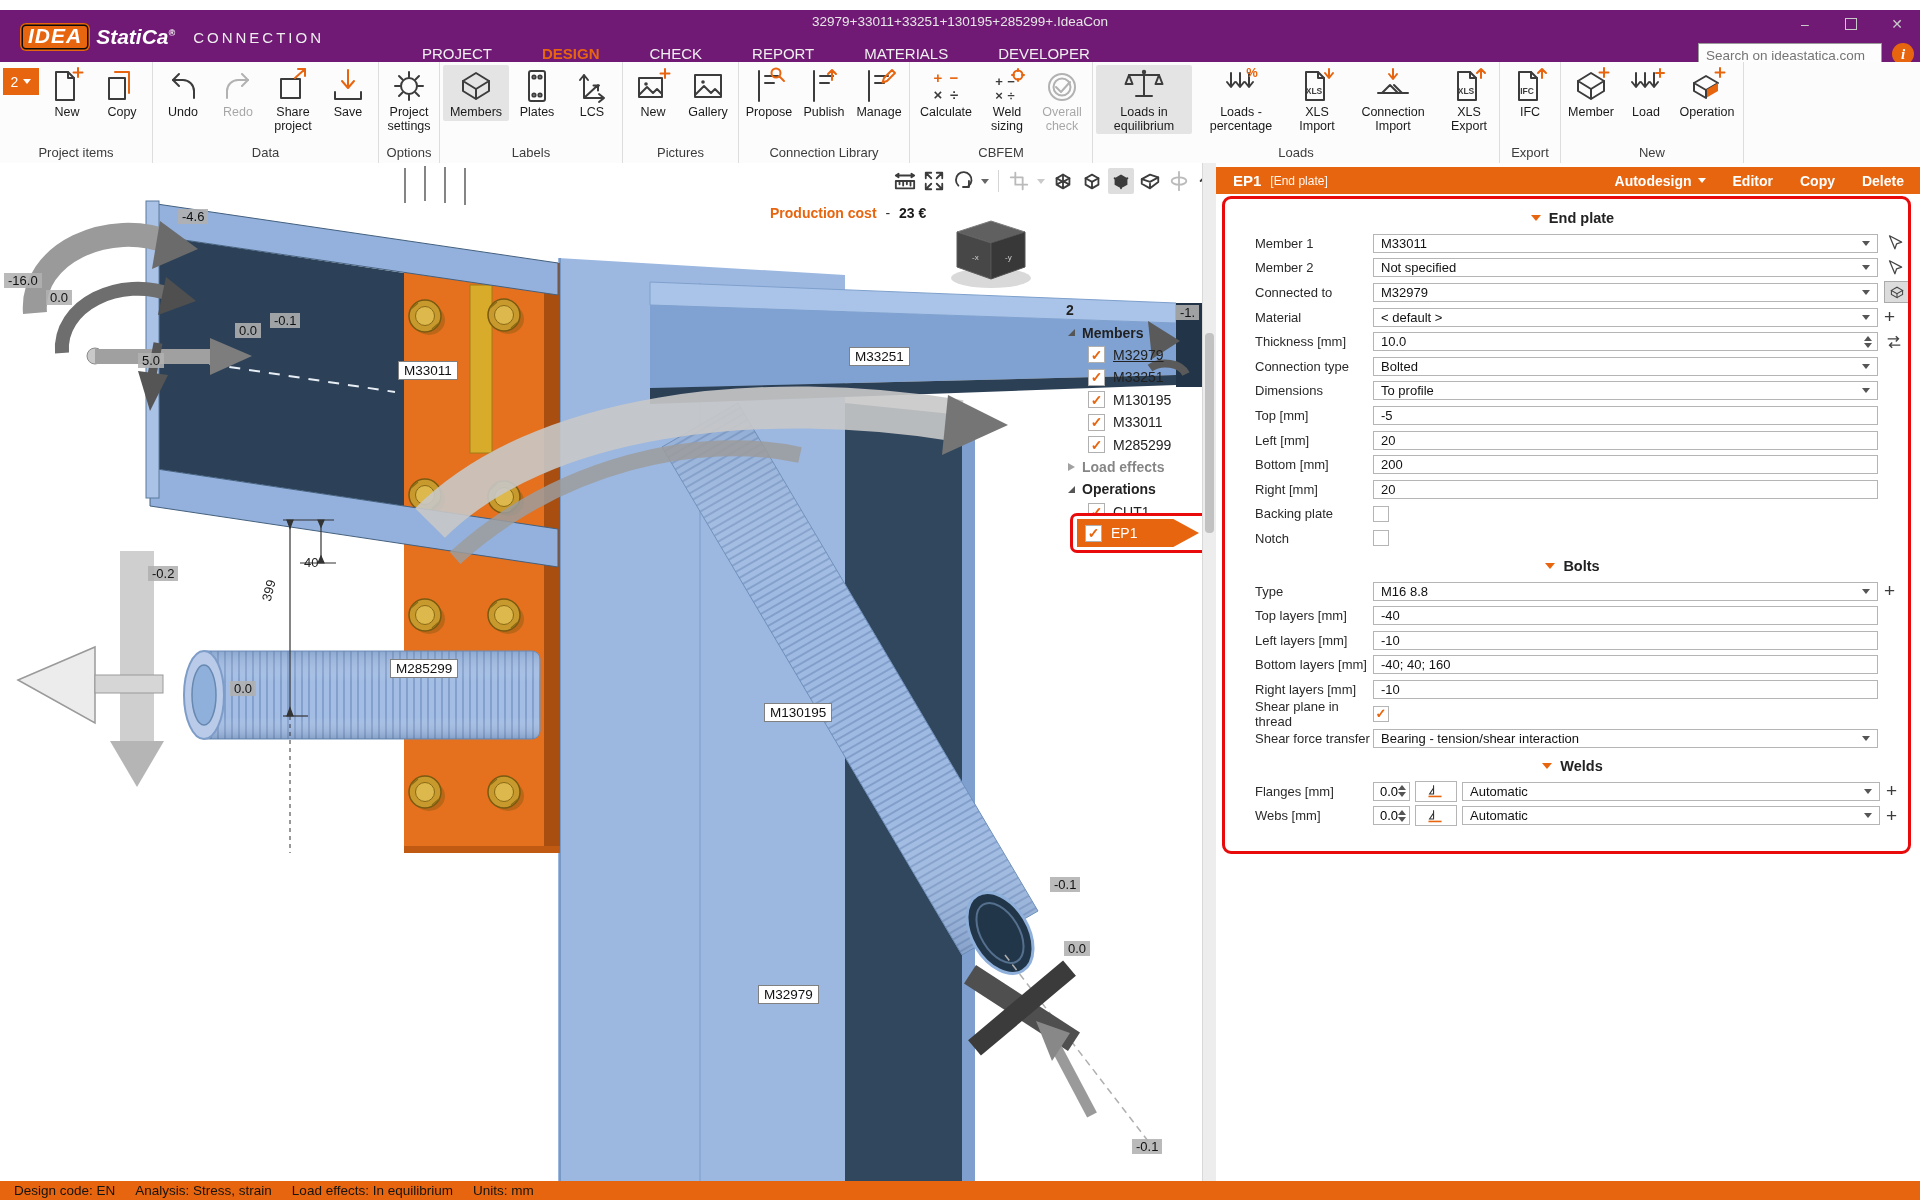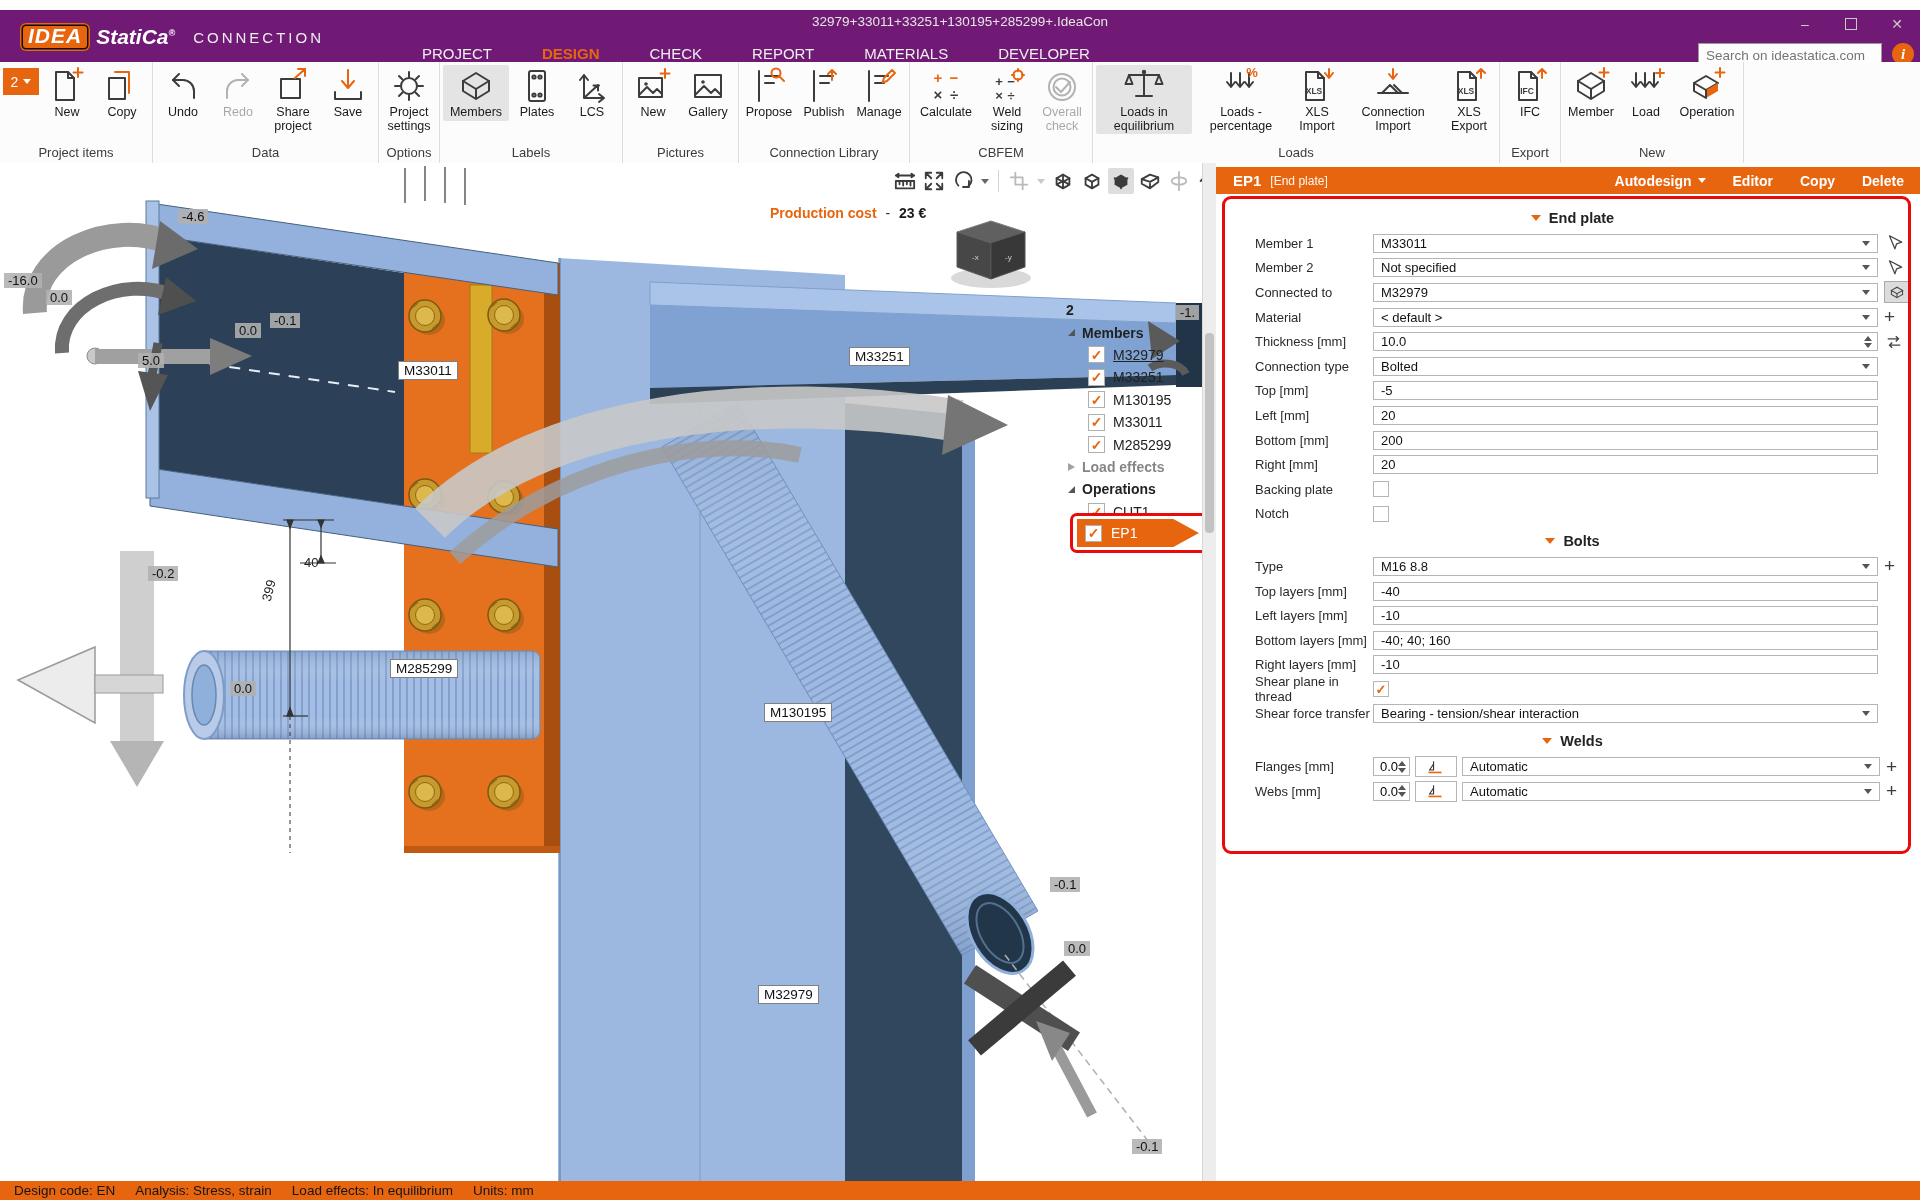--- a/index.html
+++ b/index.html
@@ -809,20 +809,27 @@
               </div>
             </div>
             <div class="prow">
               <div class="plabel">Connection type</div>
               <div class="pfield">
                 <span class="val">Bolted</span>
                 <div class="crt"></div>
               </div>
             </div>
             <div class="prow">
+              <div class="plabel">Dimensions</div>
+              <div class="pfield">
+                <span class="val">To profile</span>
+                <div class="crt"></div>
+              </div>
+            </div>
+            <div class="prow">
               <div class="plabel">Top [mm]</div>
               <div class="pfield">
                 <span class="val">-5</span>
               </div>
             </div>
             <div class="prow">
               <div class="plabel">Left [mm]</div>
               <div class="pfield">
                 <span class="val">20</span>
               </div>

